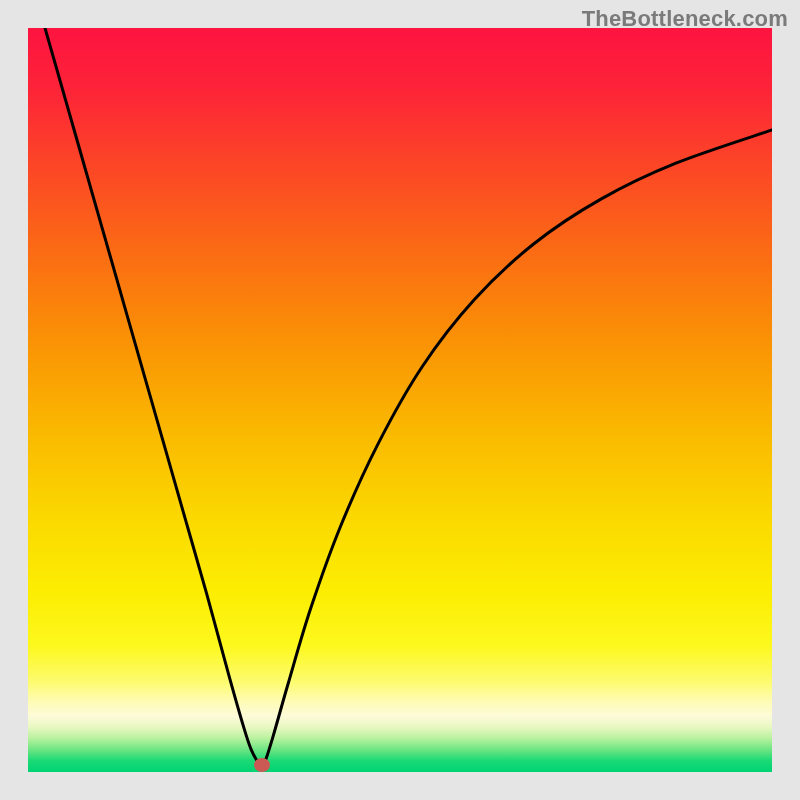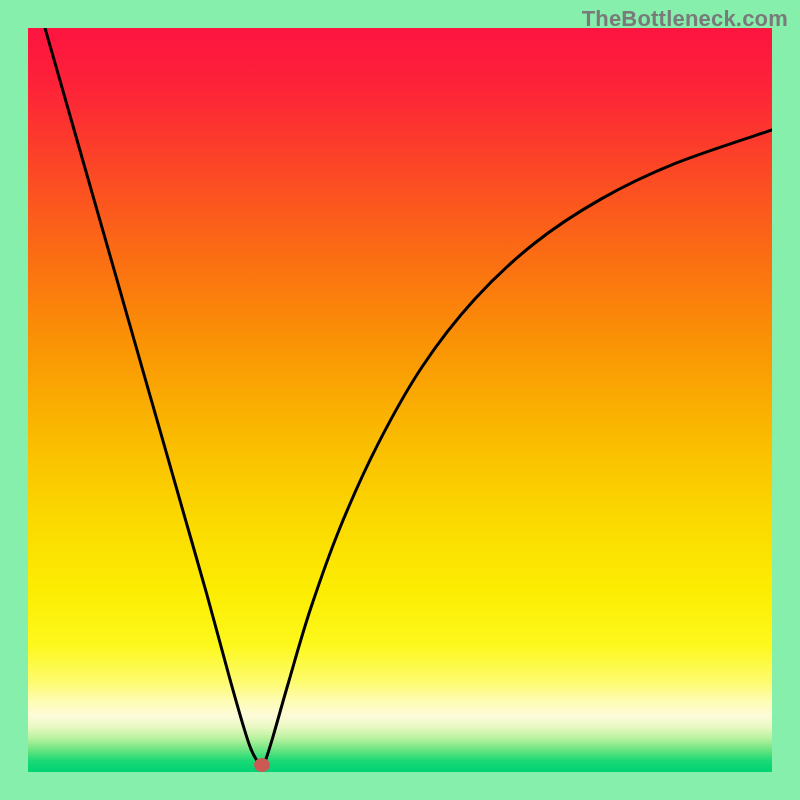--- a/index.html
+++ b/index.html
@@ -6,21 +6,21 @@
     margin: 0;
     padding: 0;
     width: 800px;
     height: 800px;
     overflow: hidden;
   }
   .container {
     position: relative;
     width: 800px;
     height: 800px;
-    background: #86efac;
+    background: #e5e5e5;
   }
   .plot-area {
     position: absolute;
     left: 28px;
     top: 28px;
     width: 744px;
     height: 744px;
     overflow: hidden;
   }
   .gradient-bg {

